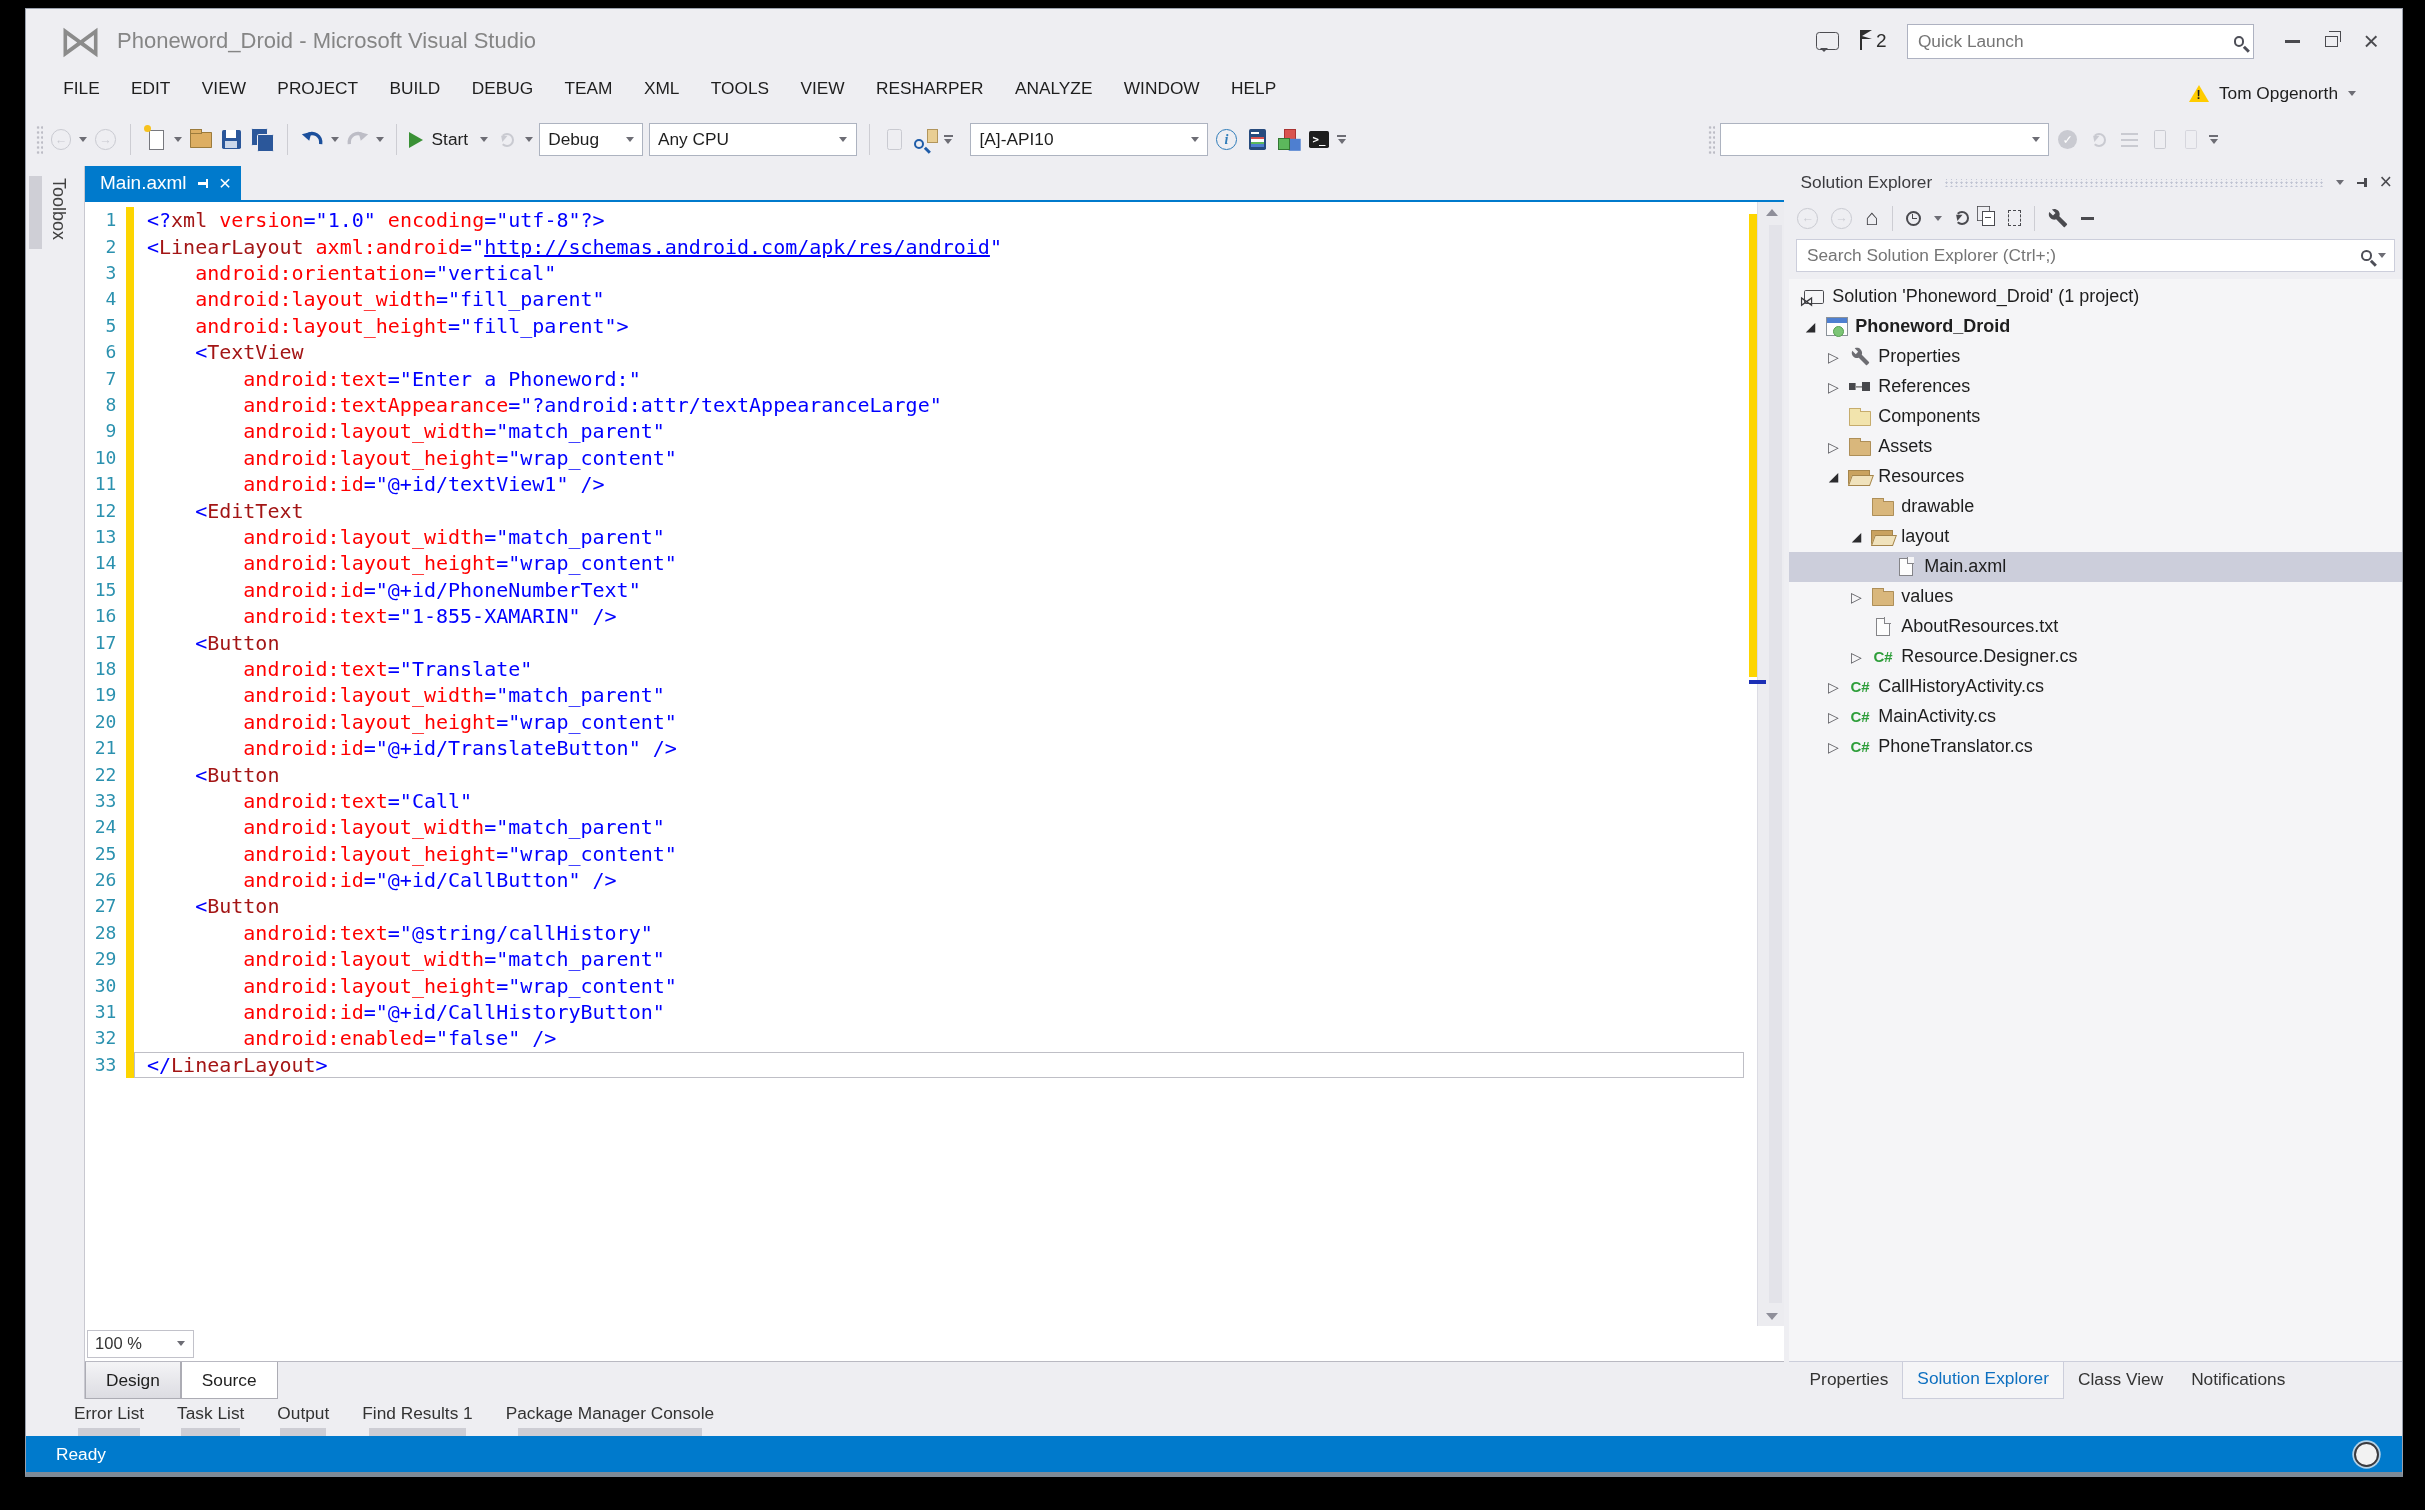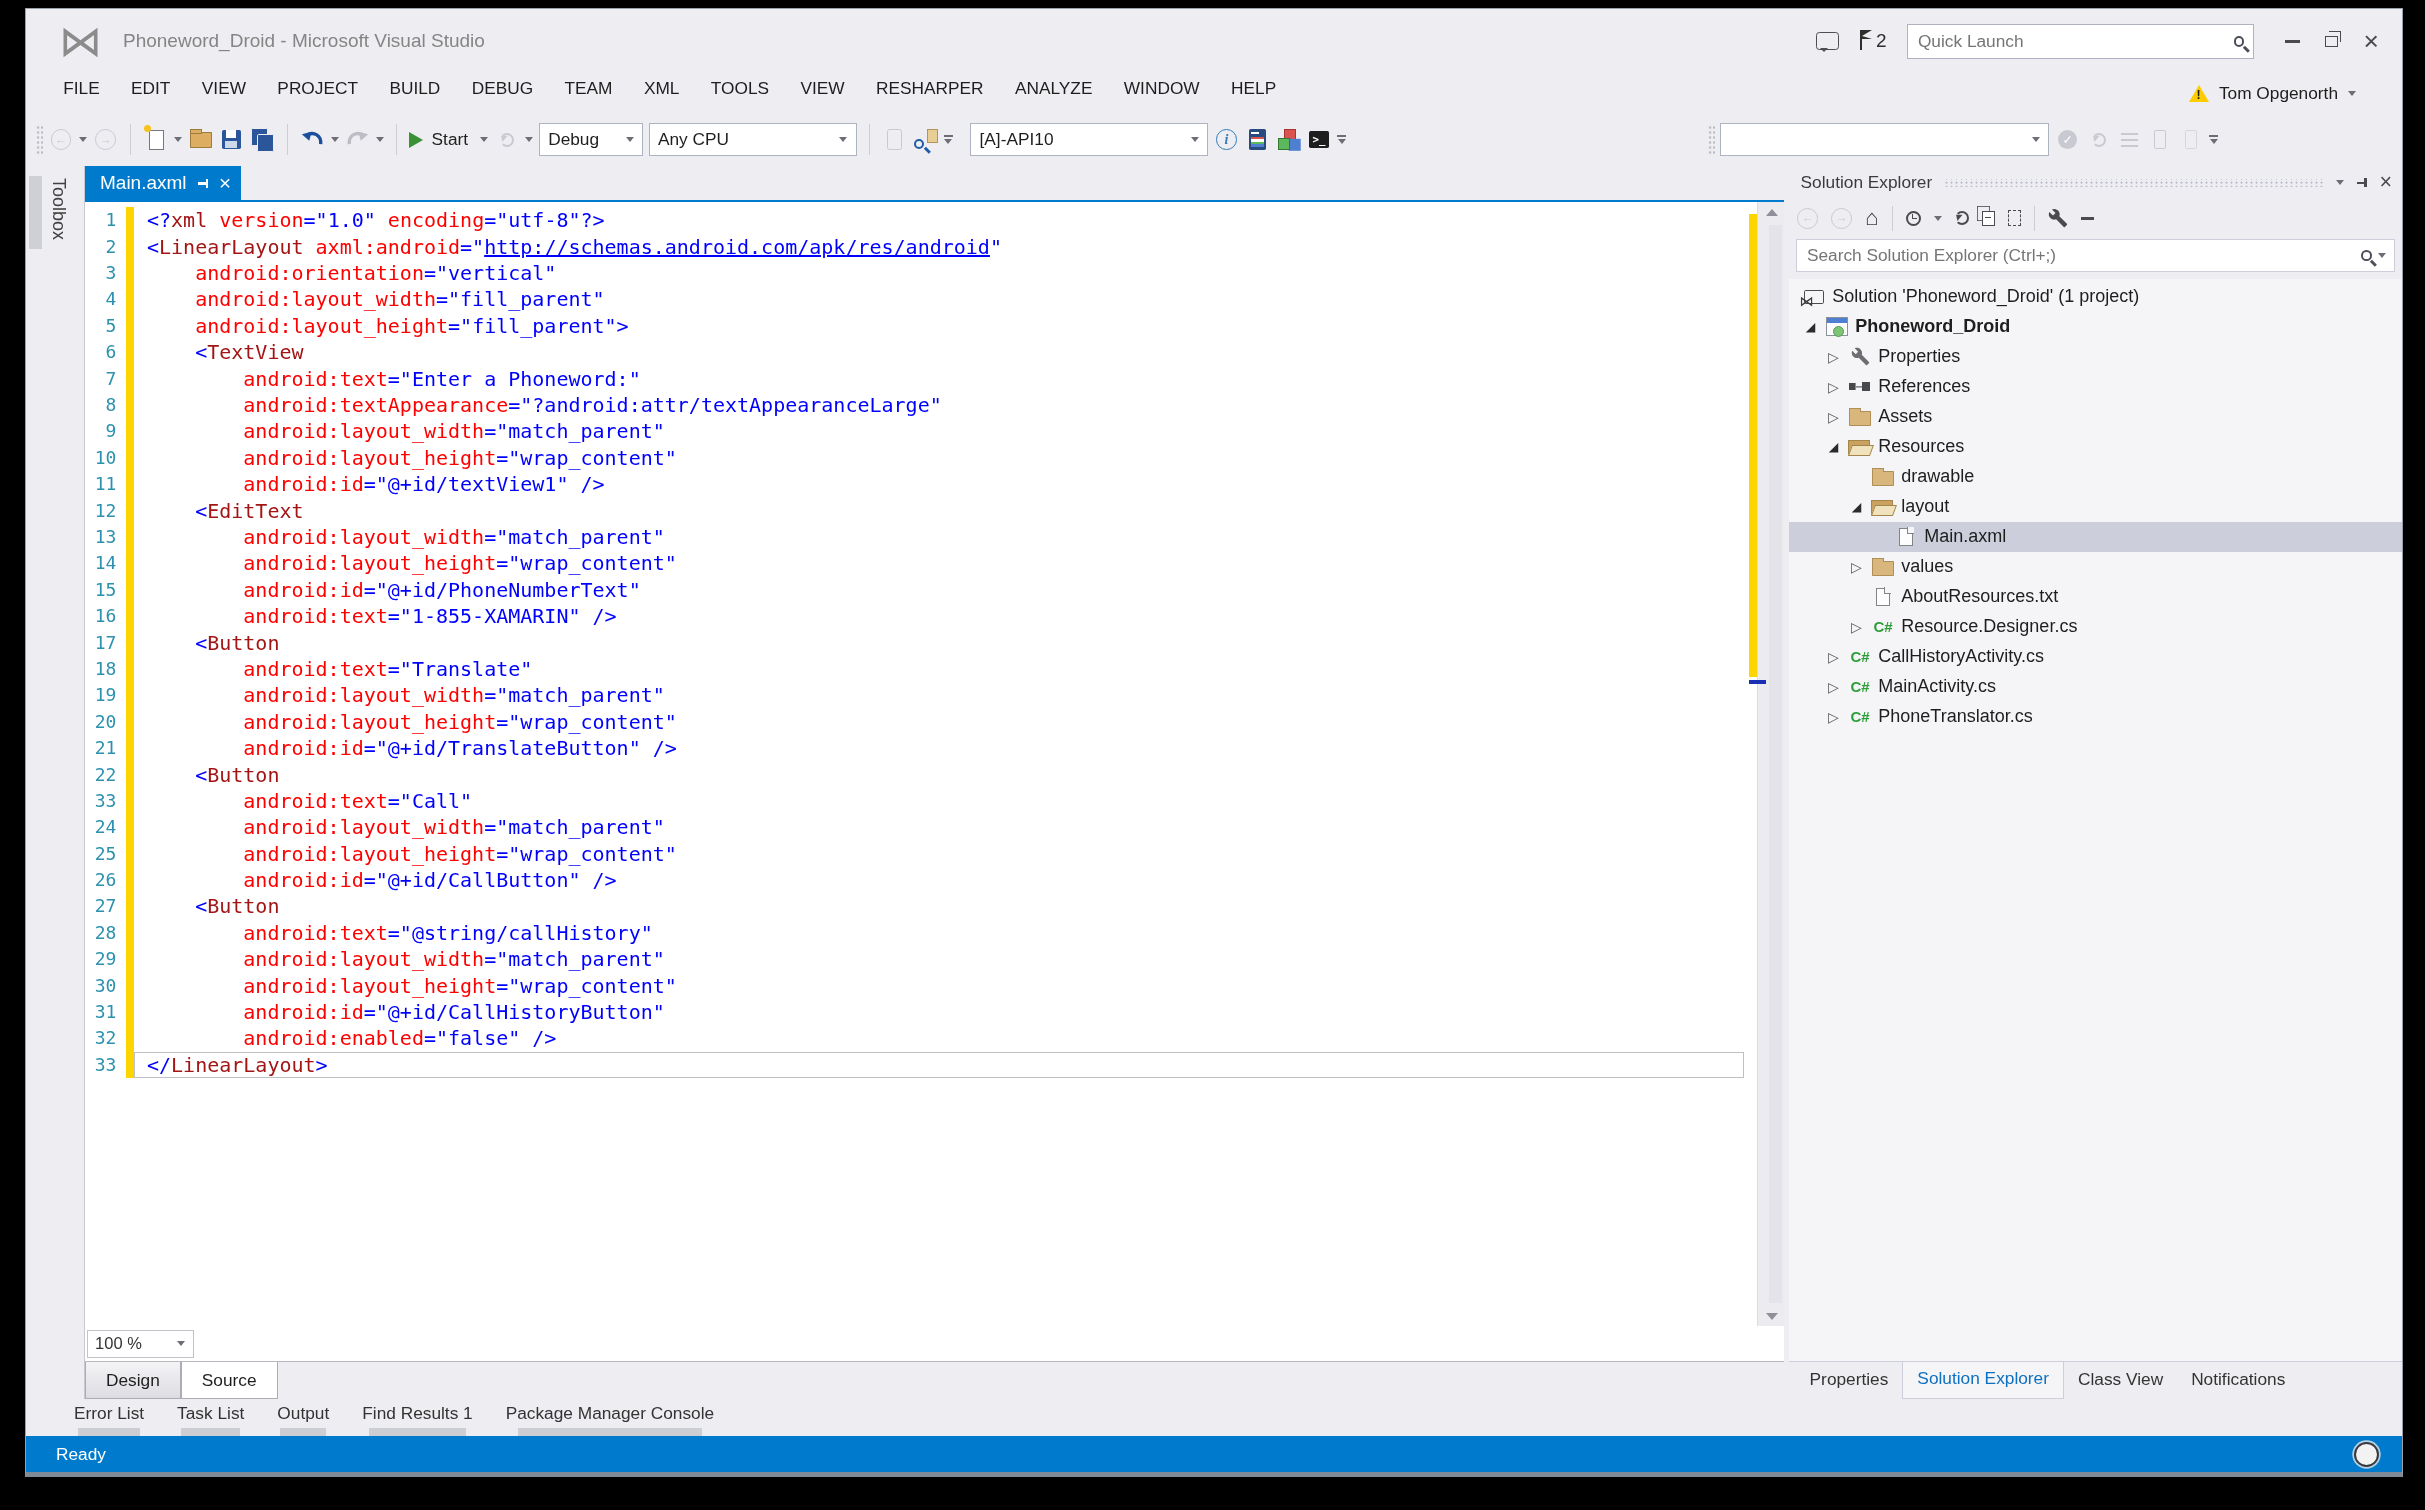--- a/index.html
+++ b/index.html
@@ -4,21 +4,21 @@
 <style>
   html,body{margin:0;padding:0;background:#000;width:2426px;height:1510px;overflow:hidden;
     font-family:"Liberation Sans","DejaVu Sans",sans-serif;}
   *{box-sizing:border-box;}
   .window{position:absolute;left:25px;top:8.3px;width:2378px;height:1469px;background:#EEEEF2;
     border:0.8px solid #9AA0AC;border-bottom:5px solid #7E8B97;color:#1E1E1E;}
 
   
   .titlebar{height:64px;display:flex;align-items:center;}
   .vs-logo{margin-left:33px;font-size:43px;color:#8B8B8B;line-height:1;font-family:"DejaVu Sans",sans-serif;}
-  .title-text{margin-left:21px;font-size:19px;color:#858585;}
+  .title-text{margin-left:15px;font-size:22px;color:#858585;}
   .tb-right{margin-left:auto;display:flex;align-items:center;gap:20px;margin-right:13.2px;}
   .feedback{width:23px;height:18px;border:1.7px solid #4D4D52;border-radius:3.3px;position:relative;}
   .feedback::after{content:"";position:absolute;left:3.3px;bottom:-6.6px;border:4.1px solid transparent;border-top-color:#4D4D52;}
   .flag-wrap{display:flex;align-items:flex-start;gap:4.1px;font-size:19px;color:#2E2E2E;}
   .flag{width:13.2px;height:20px;position:relative;}
   .flag::before{content:"";position:absolute;left:0.8px;top:0;width:2.5px;height:20px;background:#2E2E2E;}
   .flag::after{content:"";position:absolute;left:3.3px;top:0;width:0;height:0;border-top:6.6px solid #2E2E2E;border-bottom:3.3px solid #2E2E2E;border-right:10px solid transparent;}
   .ql-box{width:347px;height:35px;background:#fff;border:0.8px solid #AEB2C1;display:flex;align-items:center;padding:0 8.3px;}
   .ql-input{flex:1;border:none;outline:none;font-size:17.3px;color:#555;background:transparent;font-family:inherit;}
   .mag{width:10.7px;height:10.7px;border:2.5px solid #4D4E57;border-radius:50%;position:relative;flex:none;}
@@ -481,20 +481,27 @@
             <span class="tree-label">Properties</span>
           </div>
           <div class="tree-row" style="padding-left: 33px;">
             <span class="exp collapsed">▷</span>
             <span class="ic-slot">
               <span class="ic ic-ref"></span>
             </span>
             <span class="tree-label">References</span>
           </div>
           <div class="tree-row" style="padding-left: 33px;">
+            <span class="exp none"></span>
+            <span class="ic-slot">
+              <span class="ic ic-folder comp"></span>
+            </span>
+            <span class="tree-label">Components</span>
+          </div>
+          <div class="tree-row" style="padding-left: 33px;">
             <span class="exp collapsed">▷</span>
             <span class="ic-slot">
               <span class="ic ic-folder"></span>
             </span>
             <span class="tree-label">Assets</span>
           </div>
           <div class="tree-row" style="padding-left: 33px;">
             <span class="exp expanded">◢</span>
             <span class="ic-slot">
               <span class="ic ic-folder-open">

